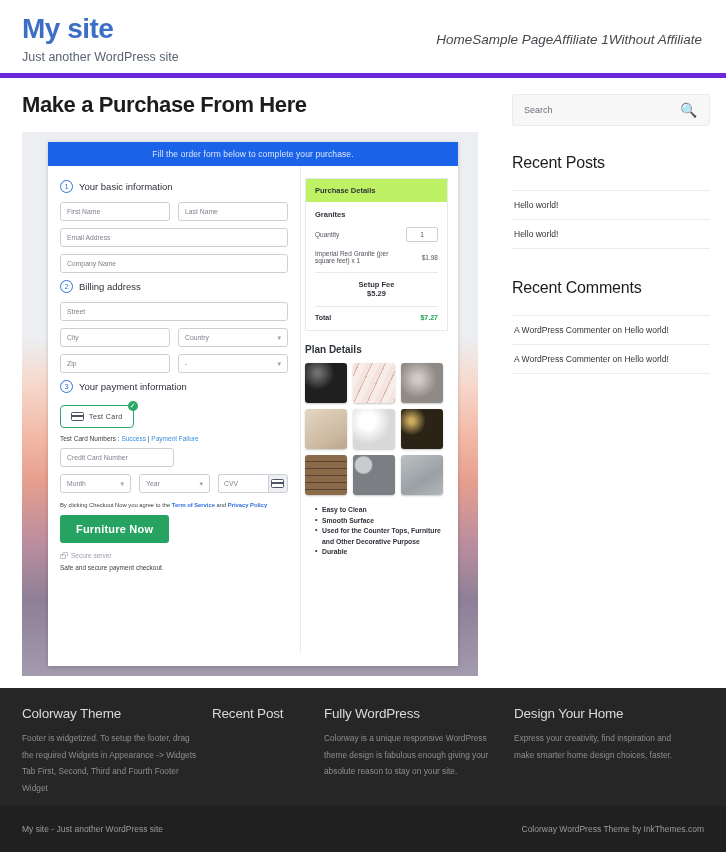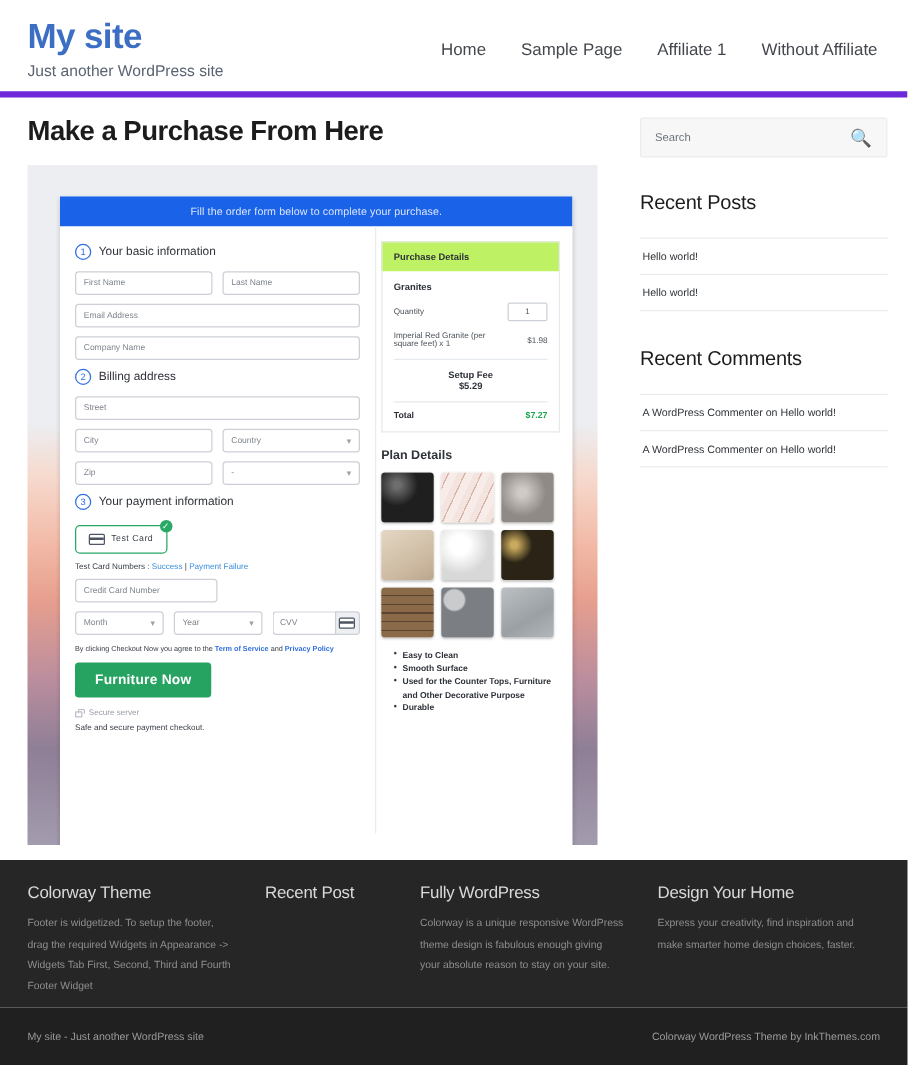--- a/index.html
+++ b/index.html
@@ -18,21 +18,21 @@
     border-bottom:5px solid #6d28d9;
   }
   .brand{ flex:0 0 auto; }
   .site-title{
     font-size:28px; font-weight:bold; color:#3c6fc4;
     letter-spacing:-0.5px; line-height:1.1; margin:0;
   }
   .site-tagline{ font-size:12.5px; color:#5a6472; margin-top:5px; }
   .main-nav{
     flex:1; display:flex; justify-content:flex-end; 
-    gap:28px; padding-top:18px; padding-right:2px;
+    padding-top:18px; padding-right:2px;font-style:italic;
   }
   .nav-link{
     font-size:13.5px; color:#44474d; text-decoration:none; white-space:nowrap;
   }
 
   
   .page{ display:flex; padding:0 0 0 0; }
   .content-col{ width:500px; padding:14px 0 0 22px; }
   .side-col{ width:226px; padding:16px 16px 0 12px; }
 
@@ -44,21 +44,20 @@
   
   .checkout-shell{
     width:456px; height:544px; position:relative; overflow:hidden;
     background:linear-gradient(#eceef1 0%, #eceef1 38%, #f6d9cd 46%,
                 #f2b9a6 56%, #e79f8e 64%, #b98d9e 76%, #8e7f96 86%, #a39bae 100%);
   }
   .checkout-card{
     position:absolute; left:26px; top:10px; width:410px; height:524px;
     background:#fff; box-shadow:0 1px 4px rgba(0,0,0,.18);
     overflow:hidden;
-    margin-top:15px;
   }
   .checkout-banner{
     background:#1a62e8; color:#dbe6fb; font-size:8.5px;
     text-align:center; padding:7px 0; letter-spacing:.1px;
   }
   .checkout-body{ display:flex; height:486px; }
   .form-col{ width:252px; padding:12px 12px 0 12px; }
   .summary-col{ width:158px; padding:12px 10px 0 4px; border-left:1px solid #e9ecef; }
 
   
@@ -187,21 +186,21 @@
   }
   .widget-list{ list-style:none; margin:16px 0 30px 0; padding:0; }
   .widget-list li{
     border-top:1px solid #ececee; padding:9px 2px; font-size:8.5px; color:#2f3338;
   }
   .widget-list li:last-child{ border-bottom:1px solid #ececee; }
 
   
   .footer{
     position:absolute; left:0; top:688px; width:726px; height:118px;
-    background:#262626; padding:18px 22px 0 22px; display:flex; gap:12px;
+    background:#262626; padding:18px 22px 0 22px; display:flex; gap:0;
   }
   .fcol{ flex:1; padding-right:14px; }
   .fcol:nth-child(2){ flex:0 0 112px; }
   .fcol-title{
     font-size:13.5px; color:#d9d9d9; font-weight:normal; margin:0 0 9px 0;
     letter-spacing:-0.2px;
   }
   .fcol-text{ font-size:8.3px; color:#8e8e8e; line-height:2.0; }
   .fcol-list{ list-style:none; margin:0; padding:0; }
   .fcol-list li{ font-size:8.3px; color:#8e8e8e; line-height:2.0; }

